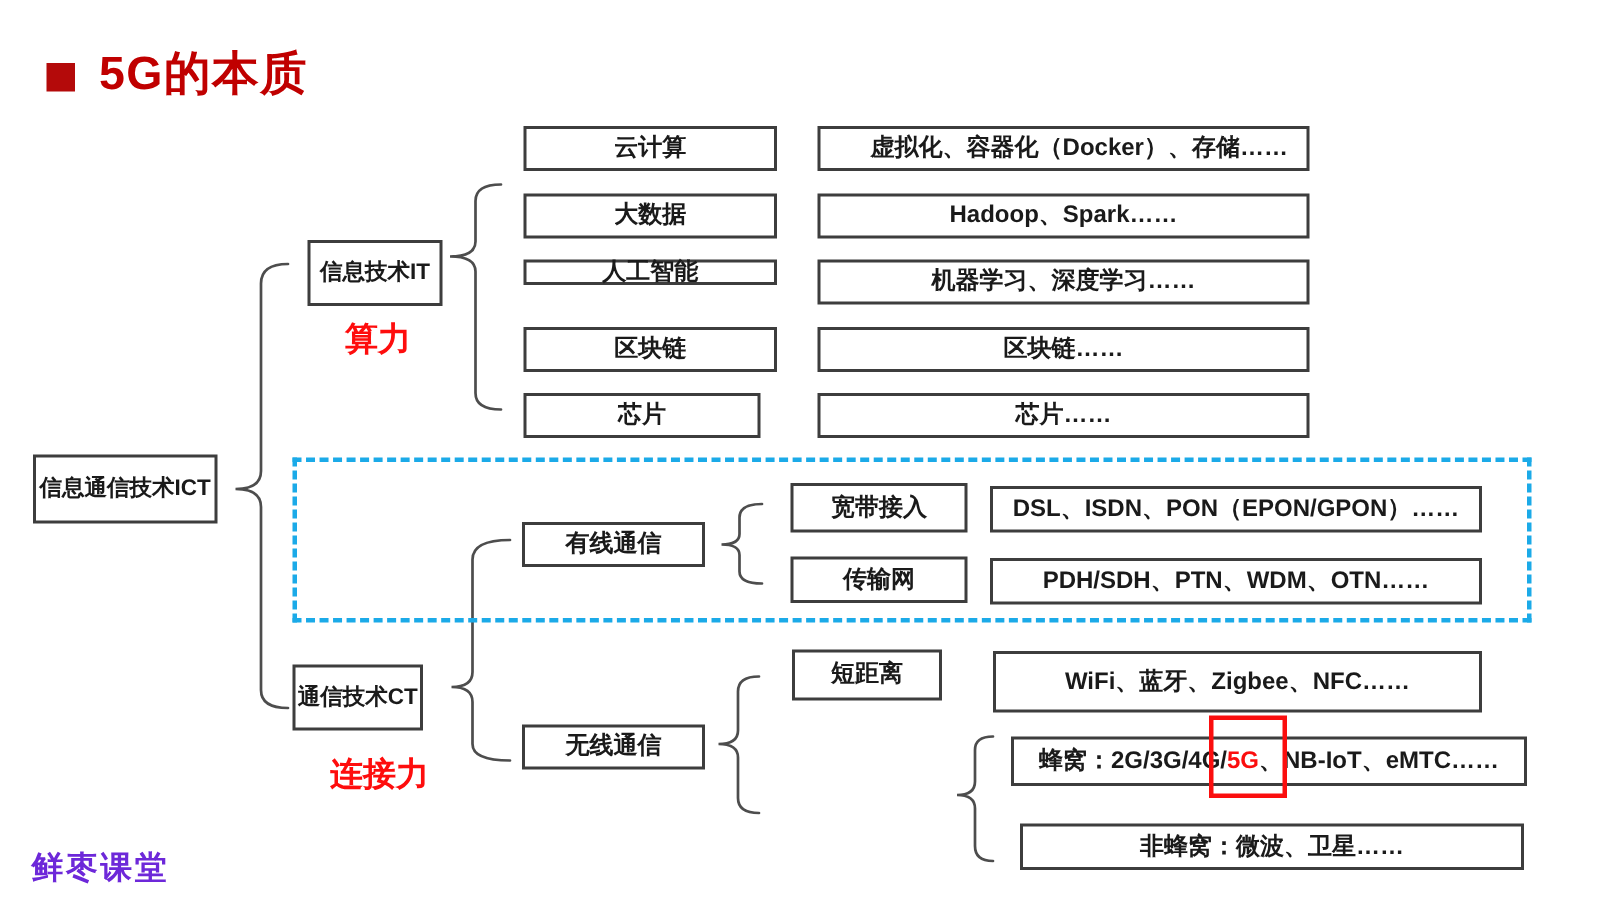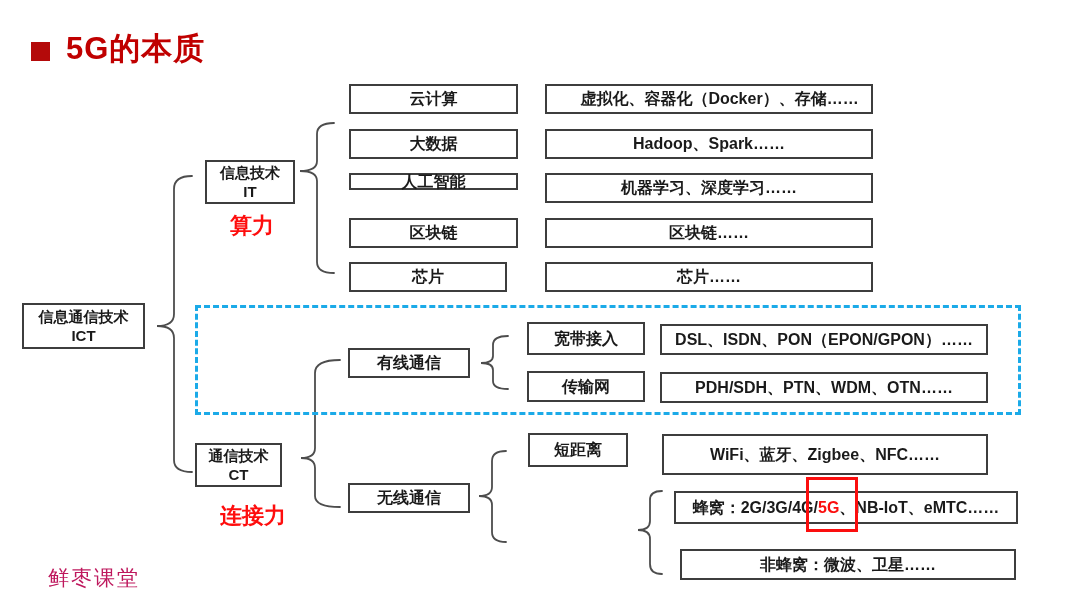--- a/index.html
+++ b/index.html
@@ -9,33 +9,33 @@
   }
   
   .title-bullet{position:absolute;left:31px;top:42px;width:19px;height:19px;background:#b40a0a;}
   .page-title{position:absolute;left:66px;top:28px;font-size:31px;font-weight:bold;color:#c00000;letter-spacing:1px;}
   
   .box{
     position:absolute;background:#fff;border:2px solid #3d3d3d;
     display:flex;align-items:center;justify-content:center;text-align:center;
     font-weight:bold;color:#1a1a1a;font-size:16px;line-height:1.2;box-sizing:border-box;
   }
-  .node2{flex-direction:column;font-size:15px;line-height:1.3;}
+  .node2{flex-direction:row;font-size:15px;line-height:1.3;}
   
   .red-tag{position:absolute;font-size:22px;font-weight:bold;color:#fe0d0d;}
   
   .dashed-group{position:absolute;left:195px;top:305px;width:826px;height:110px;border:3px dashed #1baae8;box-sizing:border-box;}
   
   .hl-rect{position:absolute;left:806px;top:477px;width:52px;height:55px;border:3px solid #fb0e0e;box-sizing:border-box;background:transparent;}
   .red-text{color:#fb0e0e;}
   
   #braces{position:absolute;left:0;top:0;width:1080px;height:608px;pointer-events:none;}
   #braces path{fill:none;stroke:#4d4d4d;stroke-width:1.8;stroke-linecap:round;}
   
-  .watermark{position:absolute;left:48px;top:564px;font-size:21px;font-weight:normal;color:#be185d;letter-spacing:2px;}
+  .watermark{position:absolute;left:21px;top:564px;font-size:21px;font-weight:bold;color:#6d28d9;letter-spacing:2px;}
 </style>
 </head>
 <body>
 
 <div id="canvas">
 
   <div class="title-bullet"></div>
   <div class="page-title">5G的本质</div>
 
   <svg id="braces" viewBox="0 0 1080 608">

